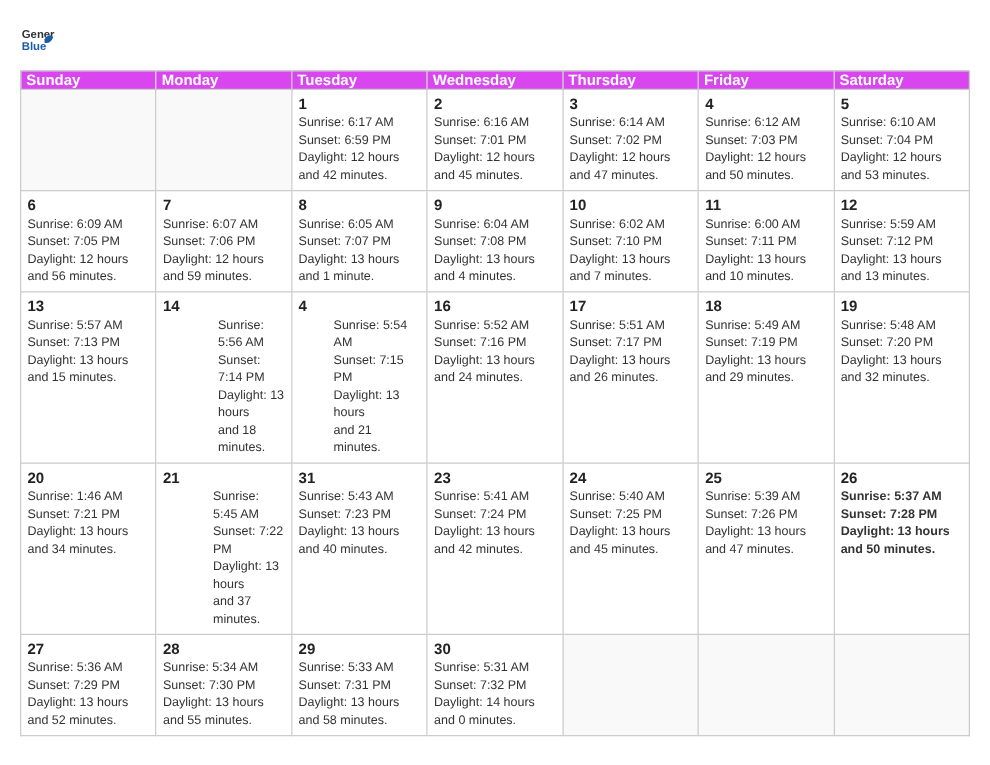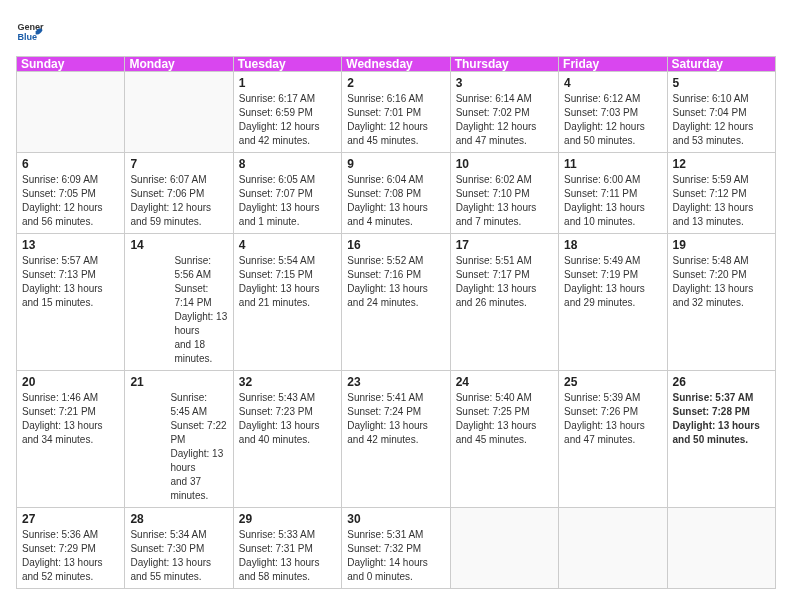--- a/index.html
+++ b/index.html
@@ -199,21 +199,21 @@
         </td>
         <td>
           <div class="day-number">14</div>
           <div class="day-info" style="white-space: pre-line; margin-left: 44px;">Sunrise: 5:56 AM
 Sunset: 7:14 PM
 Daylight: 13 hours
 and 18 minutes.</div>
         </td>
         <td>
           <div class="day-number">4</div>
-          <div class="day-info" style="white-space: pre-line;">Sunrise: 5:54 AM
+          <div class="day-info" style="white-space: pre-line; margin-left: 28px;">Sunrise: 5:54 AM
 Sunset: 7:15 PM
 Daylight: 13 hours
 and 21 minutes.</div>
         </td>
         <td>
           <div class="day-number">16</div>
           <div class="day-info" style="white-space: pre-line;">Sunrise: 5:52 AM
 Sunset: 7:16 PM
 Daylight: 13 hours
 and 24 minutes.</div>
@@ -249,21 +249,21 @@
 and 34 minutes.</div>
         </td>
         <td>
           <div class="day-number">21</div>
           <div class="day-info" style="white-space: pre-line; margin-left: 40px;">Sunrise: 5:45 AM
 Sunset: 7:22 PM
 Daylight: 13 hours
 and 37 minutes.</div>
         </td>
         <td>
-          <div class="day-number">32</div>
+          <div class="day-number">31</div>
           <div class="day-info" style="white-space: pre-line;">Sunrise: 5:43 AM
 Sunset: 7:23 PM
 Daylight: 13 hours
 and 40 minutes.</div>
         </td>
         <td>
           <div class="day-number">23</div>
           <div class="day-info" style="white-space: pre-line;">Sunrise: 5:41 AM
 Sunset: 7:24 PM
 Daylight: 13 hours

